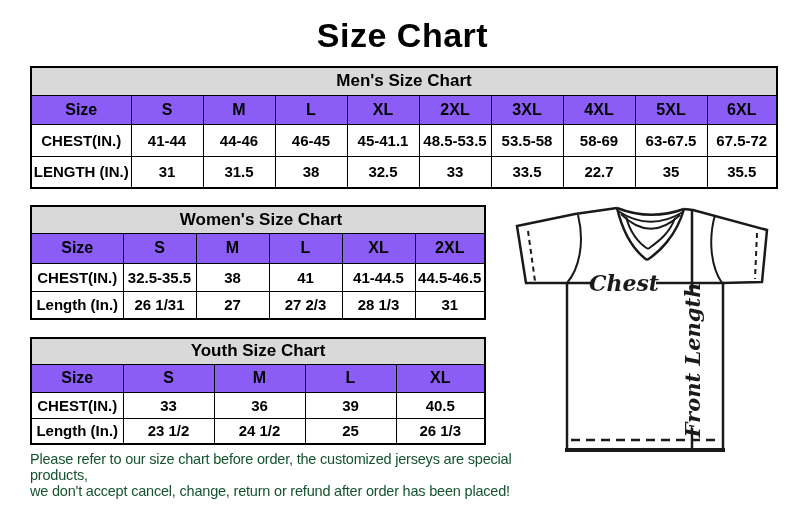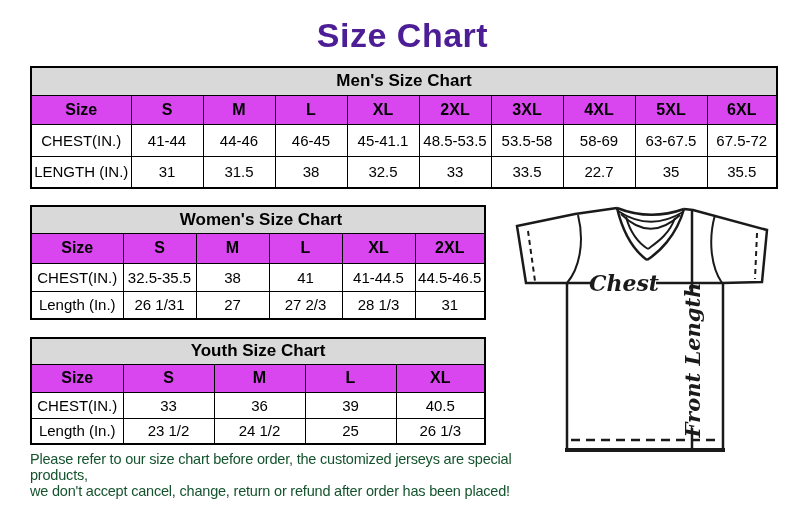--- a/index.html
+++ b/index.html
@@ -3,35 +3,35 @@
 <meta charset="utf-8">
 <style>
   * { box-sizing: border-box; }
   html,body { margin:0; padding:0; background:#ffffff; }
   .page {
     position:relative; width:805px; height:512px; background:#ffffff;
     font-family:"Liberation Sans", sans-serif; color:#000; overflow:hidden;
   }
   .page-title {
     position:absolute; left:0; right:0; top:16px; text-align:center;
-    font-size:34px; font-weight:bold; letter-spacing:0.5px; color:#4c1d95;
+    font-size:34px; font-weight:bold; letter-spacing:0.5px; color:#000000;
   }
   table.size-table {
     position:absolute; border-collapse:collapse; table-layout:fixed;
     background:#fff; border:2px solid #000;
   }
   .size-table th, .size-table td {
     border:1.5px solid #000; text-align:center; vertical-align:middle;
     padding:0; overflow:hidden; white-space:nowrap;
   }
   .section-header th {
     background:#d9d9d9; font-size:17px; font-weight:bold;margin-top:12px;
   }
-  .size-row th { font-size:16px; font-weight:bold; background:#d946ef; }
-  .size-table td { font-size:15px; font-weight:normal; }
+  .size-row th { font-size:16px; font-weight:bold; background:#8b5cf6; }
+  .size-table td { font-size:15px; font-weight:bold; }
   .row-label { font-size:14.5px; }
   #men-table   { left:30px; top:66px;  width:748px; }
   #women-table { left:30px; top:205px; width:456px; }
   #youth-table { left:30px; top:337px; width:456px; }
   #men-table   .section-header th { height:28px; }
   #men-table   .size-row th       { height:29px; }
   #men-table   .data-row td       { height:32px; }
   #women-table .section-header th { height:27px;padding-left:6px; }
   #women-table .size-row th       { height:30px; }
   #women-table .data-row td       { height:28px; }

